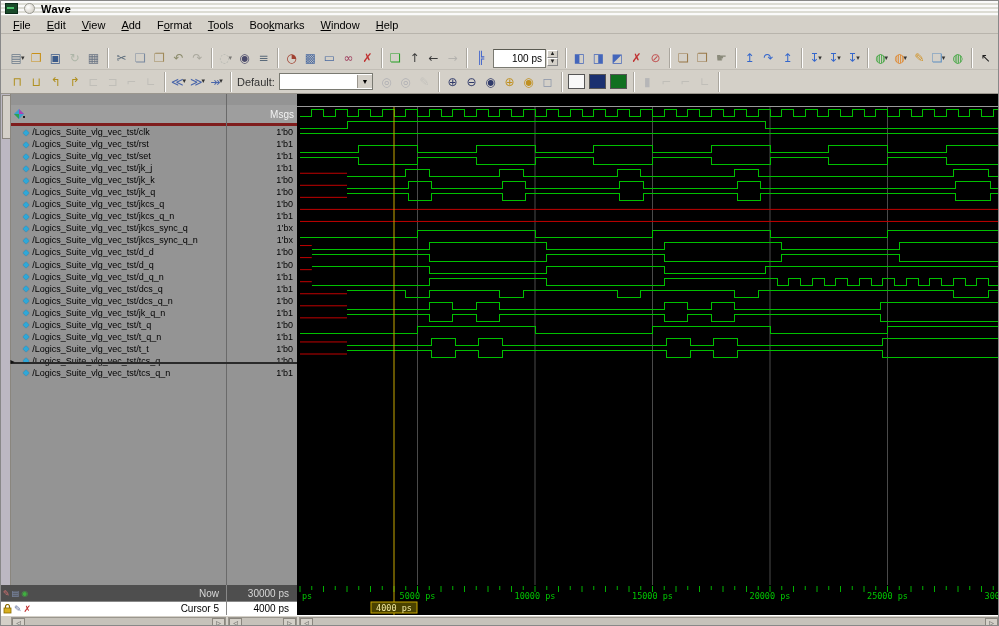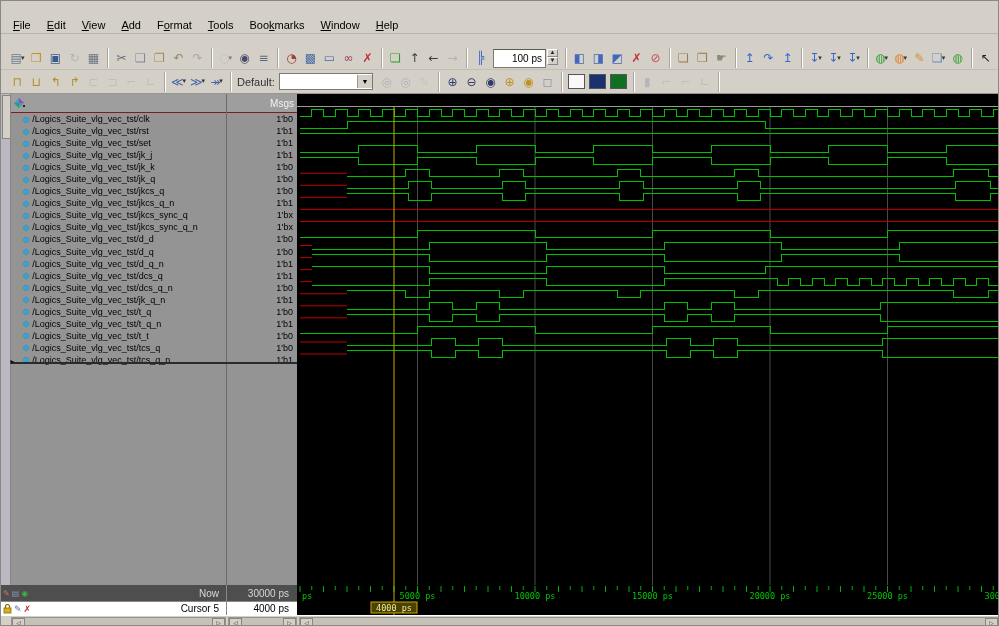--- a/index.html
+++ b/index.html
@@ -32,41 +32,41 @@
   .toolbar{position:absolute;left:0;width:100%;background:#d4d0c8;display:flex;align-items:center;
     padding-left:3px;box-sizing:border-box;}
   #toolbar1{top:46px;height:23px;border-bottom:1px solid #c2beb6;}
   #toolbar2{top:69px;height:24px;border-bottom:1px solid #9a968e;}
   .tb-group{display:flex;align-items:center;padding:0 4px;border-right:1px solid #aaa69e;
     box-shadow:1px 0 0 #fff;height:20px;}
   .tb-btn{width:19px;height:19px;display:flex;align-items:center;justify-content:center;
     font-size:12px;line-height:1;cursor:default;position:relative;font-family:"DejaVu Sans",sans-serif;}
   .tb-btn .caret{font-size:7px;color:#333;margin-left:-1px;}
   .tb-btn.disabled{opacity:.55;filter:grayscale(60%);}
-  .spinbox{display:flex;align-items:flex-start;margin:8px 3px;}
+  .spinbox{display:flex;align-items:center;margin:8px 3px;}
   .spinbox input{width:46px;height:15px;border:1px solid #7a7a72;border-top-color:#5a5a52;
     font-size:10px;text-align:right;padding-right:3px;font-family:"Liberation Sans",sans-serif;}
   .spincol{display:flex;flex-direction:column;margin-left:1px;}
   .spincol span{font-size:6px;line-height:5px;color:#222;background:#d4d0c8;border:1px solid #fff;
     border-right-color:#888;border-bottom-color:#888;width:9px;text-align:center;height:6px;}
   .search-label{margin:0 4px 0 6px;color:#333;}
   .combo{display:flex;align-items:center;background:#fff;border:1px solid #7a7a72;height:15px;width:92px;}
   .combo input{border:none;outline:none;flex:1;width:60px;font-size:10px;padding:0 2px;}
   .combo .drop{width:14px;height:13px;background:#d4d0c8;border-left:1px solid #9a968e;
     font-size:7px;display:flex;align-items:center;justify-content:center;}
   .swatch{width:15px;height:13px;border:1px solid #555;margin:0 2px;}
   
   #vscroll{position:absolute;left:0;top:93px;width:10px;height:491px;background:#bcb8c2;
     border-right:1px solid #8a867e;box-sizing:border-box;}
   #vscroll .thumb{position:absolute;left:1px;top:1px;width:7px;height:42px;background:#d4d0c8;border:1px solid #8a867e;}
   #names,#values{position:absolute;top:93px;height:491px;background:#949494;overflow:hidden;}
   #names{left:10px;width:215px;}
   #values{left:225px;width:71px;border-left:1px solid #6a6a6a;box-sizing:border-box;}
-  .col-header{height:13px;background:#9e9e9e;border-bottom:1px solid #7f1d1d;display:flex;align-items:center;
-    padding:9px 3px;box-sizing:border-box;}
+  .col-header{height:13px;background:#9e9e9e;border-bottom:3px solid #7f1d1d;display:flex;align-items:center;
+    padding:9px 3px;box-sizing:border-box;margin-top:11px;}
   #values .col-header{justify-content:flex-end;color:#f2f2f2;font-size:10px;}
   .sig-row{height:12.05px;display:flex;align-items:center;font-size:9px;white-space:nowrap;}
   #names .sig-row{padding-left:12px;gap:3px;}
   #values .sig-row{justify-content:flex-end;padding-right:4px;}
   .diamond{color:#2fa8d8;font-size:8px;text-shadow:0 0 1px #1a6a98;}
   #rowend{position:absolute;left:10px;top:361px;width:286px;height:2px;background:#2a2a2a;}
   #rowend:before{content:"►";position:absolute;left:-2px;top:-4px;font-size:7px;color:#111;}
   
   #wavewrap{position:absolute;left:296px;top:93px;width:703px;height:491px;background:#000;}
   
@@ -89,20 +89,25 @@
   .hs{position:absolute;top:1px;height:10px;background:#c6c2ba;border:1px solid #9a968e;box-sizing:border-box;display:flex;justify-content:space-between;}
   .hs .arr{width:11px;height:8px;background:#d4d0c8;border:1px solid #8a867e;font-size:6px;line-height:8px;
     text-align:center;color:#333;}
   text{font-family:"DejaVu Sans Mono","Liberation Mono",monospace;}
 </style>
 </head>
 <body>
 
 <div id="app">
 
+  <div id="titlebar">
+    <span class="appicon"></span>
+    <span class="balicon"></span>
+    <span class="ttl">Wave</span>
+  </div>
 
   <div id="menubar">
       <span class="menu-item"><u>F</u>ile</span>
       <span class="menu-item"><u>E</u>dit</span>
       <span class="menu-item"><u>V</u>iew</span>
       <span class="menu-item"><u>A</u>dd</span>
       <span class="menu-item">F<u>o</u>rmat</span>
       <span class="menu-item"><u>T</u>ools</span>
       <span class="menu-item">Boo<u>k</u>marks</span>
       <span class="menu-item"><u>W</u>indow</span>

